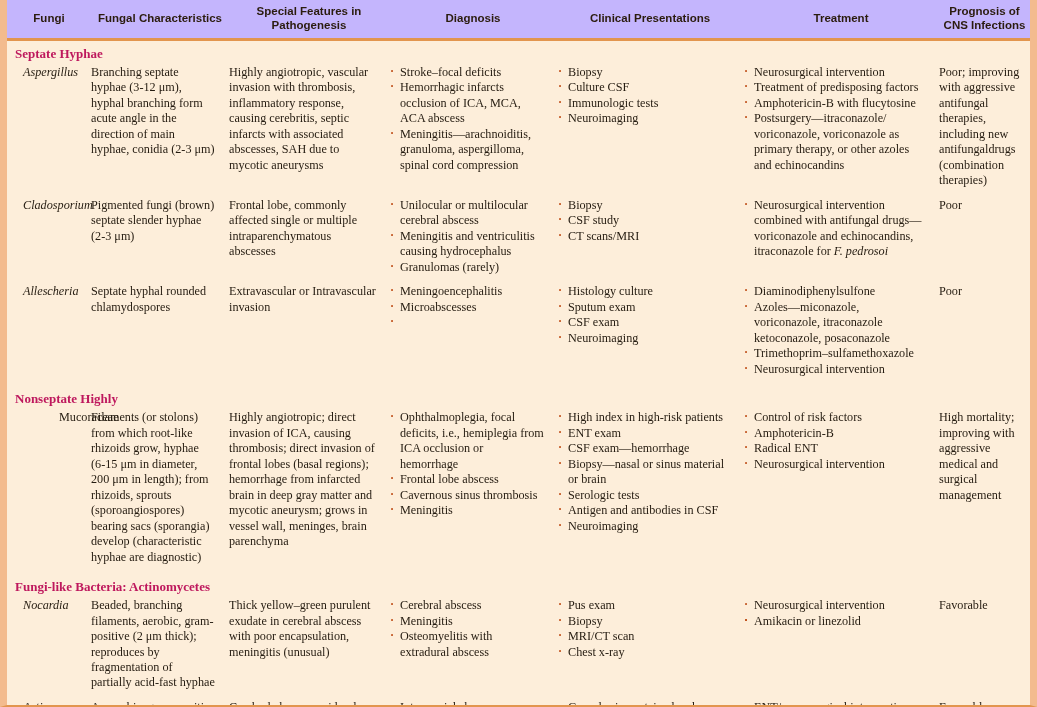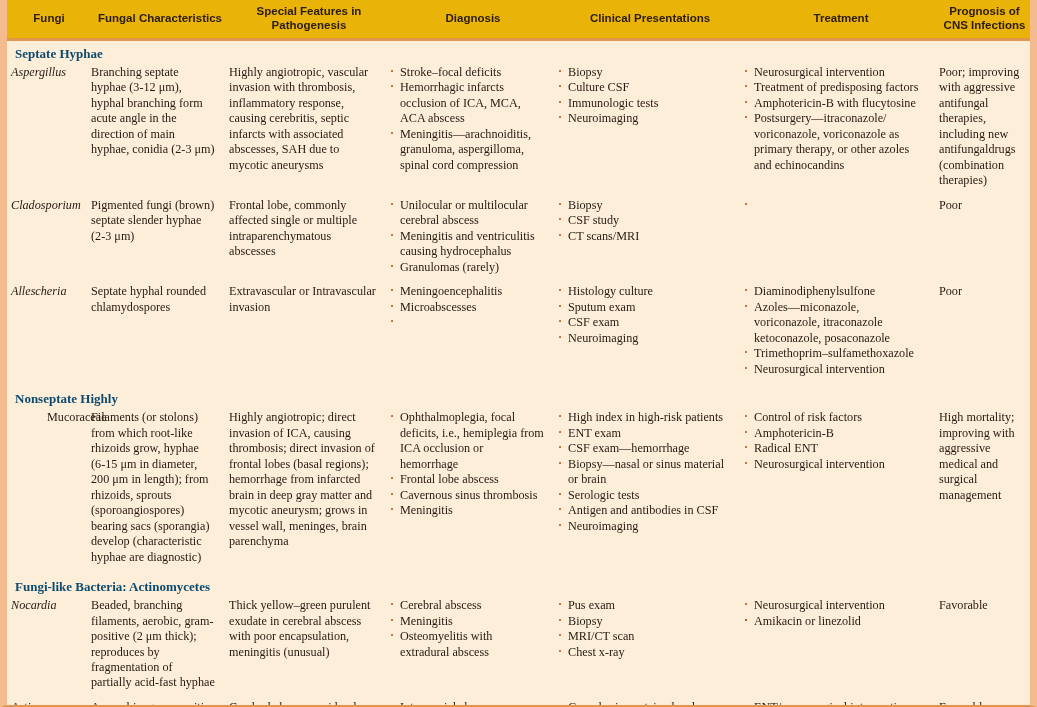--- a/index.html
+++ b/index.html
@@ -12,49 +12,49 @@
     border-right:7px solid #f3bb8e;
     border-bottom:2px solid #e2954e;
     overflow:hidden;
     font-family:"Liberation Serif","DejaVu Serif",serif;
   }
   .grid7{
     display:grid;
     grid-template-columns:84px 138px 160px 168px 186px 196px 91px;
   }
   .header{
-    background:#eab308;
+    background:#c4b5fd;
     border-bottom:3px solid #e2954e;
     min-height:33px;
     align-items:center;
     padding:2px 0 3px 0;
   }
   .hcell{
     font-family:"Liberation Sans","DejaVu Sans",sans-serif;
     font-weight:bold;
     font-size:11.5px;
     line-height:1.18;
     text-align:center;
     color:#2b1c0e;
     padding:2px 3px;
   }
   .section-title{
     font-weight:bold;
     font-size:13px;
-    color:#0c4a6e;
+    color:#be185d;
     padding:5px 0 3px 8px;
   }
   .row{margin-bottom:9px;}
   .cell{
     font-size:12.2px;
     line-height:1.27;
     color:#241b10;
     padding-right:13px;
   }
-  .fungus{font-style:italic;padding-left:4px;padding-right:4px;}
+  .fungus{font-style:italic;padding-left:16px;padding-right:4px;}
   .fungus.roman{font-style:normal;margin-left:36px;}
   .prognosis{padding-right:4px;}
   .blist{list-style:none;margin:0;padding:0;}
   .blist li{position:relative;padding-left:11px;}
   .bullet{
     position:absolute;left:1px;top:-1px;
     color:#c0511b;font-weight:bold;
   }
 </style>
 </head>
@@ -114,21 +114,21 @@
         </div>
         <div class="cell">
           <ul class="blist">
             <li><span class="bullet">·</span><span>Biopsy</span></li>
             <li><span class="bullet">·</span><span>CSF study</span></li>
             <li><span class="bullet">·</span><span>CT scans/MRI</span></li>
           </ul>
         </div>
         <div class="cell">
           <ul class="blist">
-            <li><span class="bullet">·</span></li>
+            <li><span class="bullet">·</span><span>Neurosurgical intervention combined with antifungal drugs—voriconazole and echinocandins, itraconazole for <i>F. pedrosoi</i></span></li>
           </ul>
         </div>
         <div class="cell prognosis">Poor</div>
       </div>
       <div class="row grid7">
         <div class="cell fungus">Allescheria</div>
         <div class="cell">Septate hyphal rounded chlamydospores</div>
         <div class="cell">Extravascular or Intravascular invasion</div>
         <div class="cell">
           <ul class="blist">

